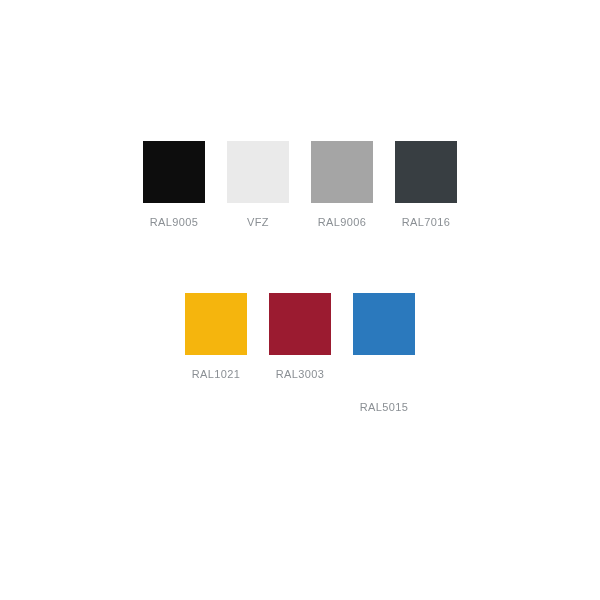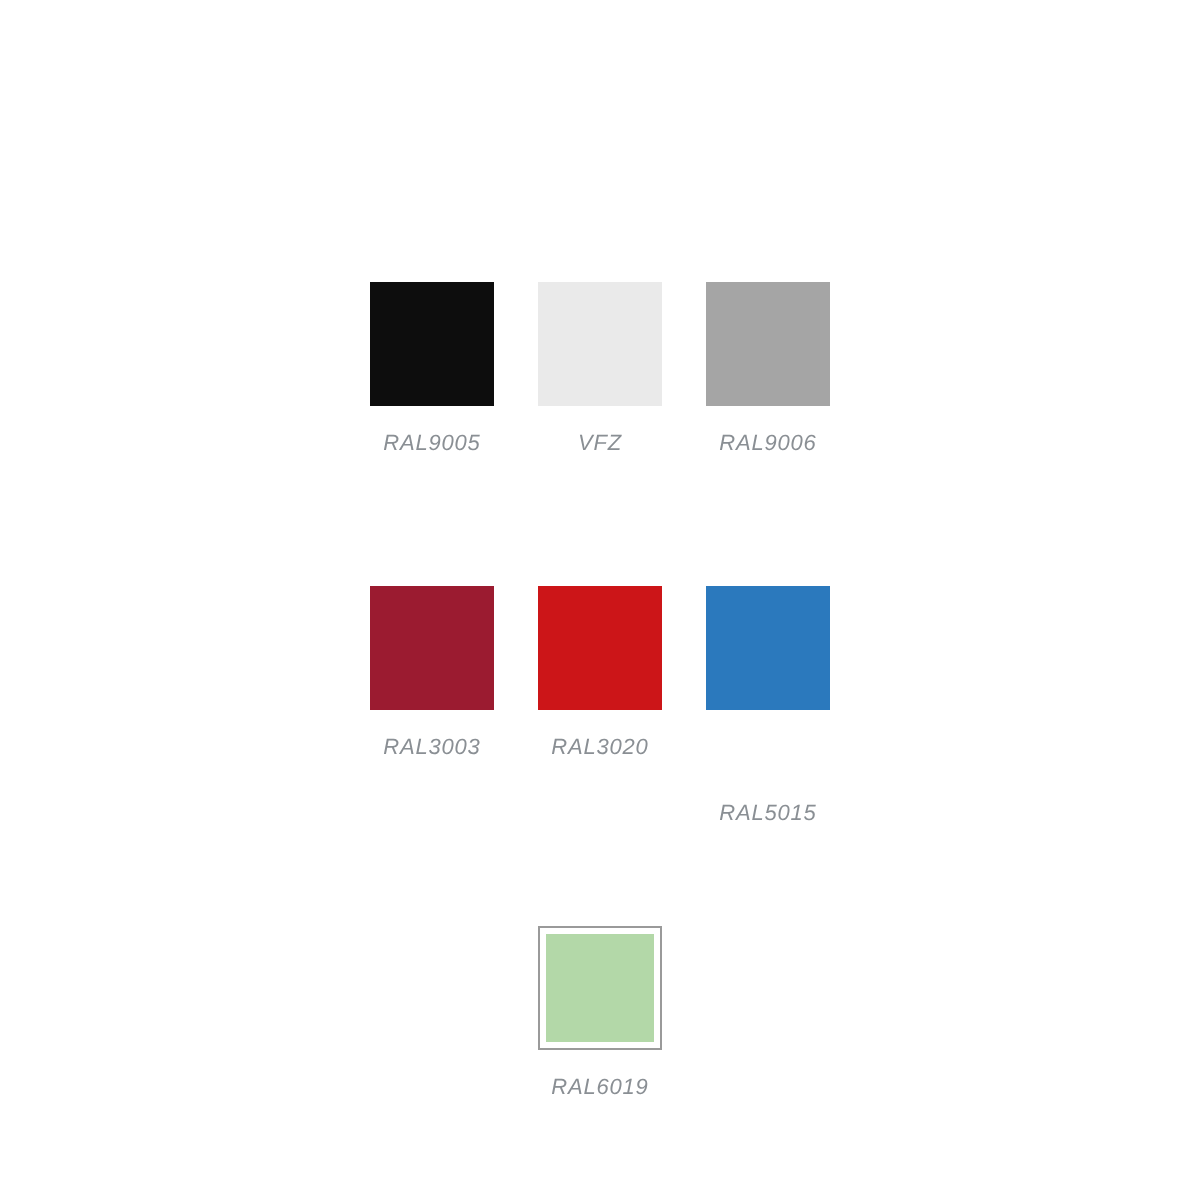--- a/index.html
+++ b/index.html
@@ -13,21 +13,20 @@
     background: #ffffff;
     font-family: "Liberation Sans", sans-serif;
     overflow: hidden;
   }
 
   .swatch-picker {
     position: relative;
     width: 600px;
     height: 493px;
     box-sizing: border-box;
-    font-style: italic;
   }
 
   .swatch-grid {
     position: absolute;
     left: 0;
     top: 0;
     width: 600px;
   }
 
   .swatch-row {
@@ -103,46 +102,44 @@
           <span class="swatch-fill" style="background: rgb(234, 234, 234);"></span>
         </span>
         <span class="swatch-label" style="color: rgb(138, 143, 148);">VFZ</span>
       </div>
       <div class="swatch-cell">
         <span class="swatch-chip">
           <span class="swatch-fill" style="background: rgb(165, 165, 165);"></span>
         </span>
         <span class="swatch-label" style="color: rgb(138, 143, 148);">RAL9006</span>
       </div>
+      <div class="swatch-cell">
+        <span class="swatch-chip">
+          <span class="swatch-fill" style="background: rgb(56, 62, 66);"></span>
+        </span>
+        <span class="swatch-label" style="color: rgb(138, 143, 148);">RAL7016</span>
+      </div>
     </div>
 
     <div class="swatch-row row-2">
       <div class="swatch-cell">
         <span class="swatch-chip">
+          <span class="swatch-fill" style="background: rgb(245, 181, 13);"></span>
+        </span>
+        <span class="swatch-label" style="color: rgb(138, 143, 148);">RAL1021</span>
+      </div>
+      <div class="swatch-cell">
+        <span class="swatch-chip">
           <span class="swatch-fill" style="background: rgb(155, 27, 48);"></span>
         </span>
         <span class="swatch-label" style="color: rgb(138, 143, 148);">RAL3003</span>
-      </div>
-      <div class="swatch-cell">
-        <span class="swatch-chip">
-          <span class="swatch-fill" style="background: rgb(204, 21, 24);"></span>
-        </span>
-        <span class="swatch-label" style="color: rgb(138, 143, 148);">RAL3020</span>
       </div>
       <div class="swatch-cell">
         <span class="swatch-chip">
           <span class="swatch-fill" style="background: rgb(43, 121, 189);"></span>
         </span>
         <span class="swatch-label" style="color: rgb(138, 143, 148); margin-top: 46px;">RAL5015</span>
       </div>
     </div>
 
-    <div class="swatch-row row-3">
-      <div class="swatch-cell">
-        <span class="swatch-chip is-selected" style="border-color: rgb(154, 154, 154);">
-          <span class="swatch-fill" style="background: rgb(179, 216, 168);"></span>
-        </span>
-        <span class="swatch-label" style="color: rgb(138, 143, 148);">RAL6019</span>
-      </div>
-    </div>
 
   </div>
 </div>
 
 </body></html>

